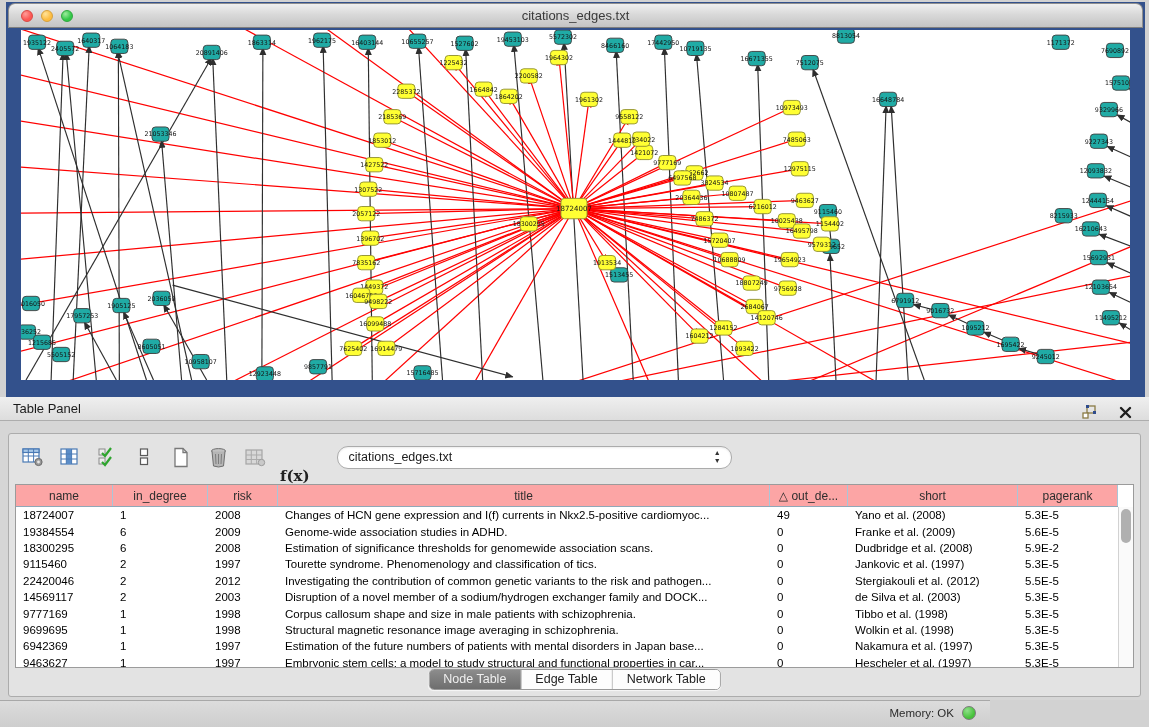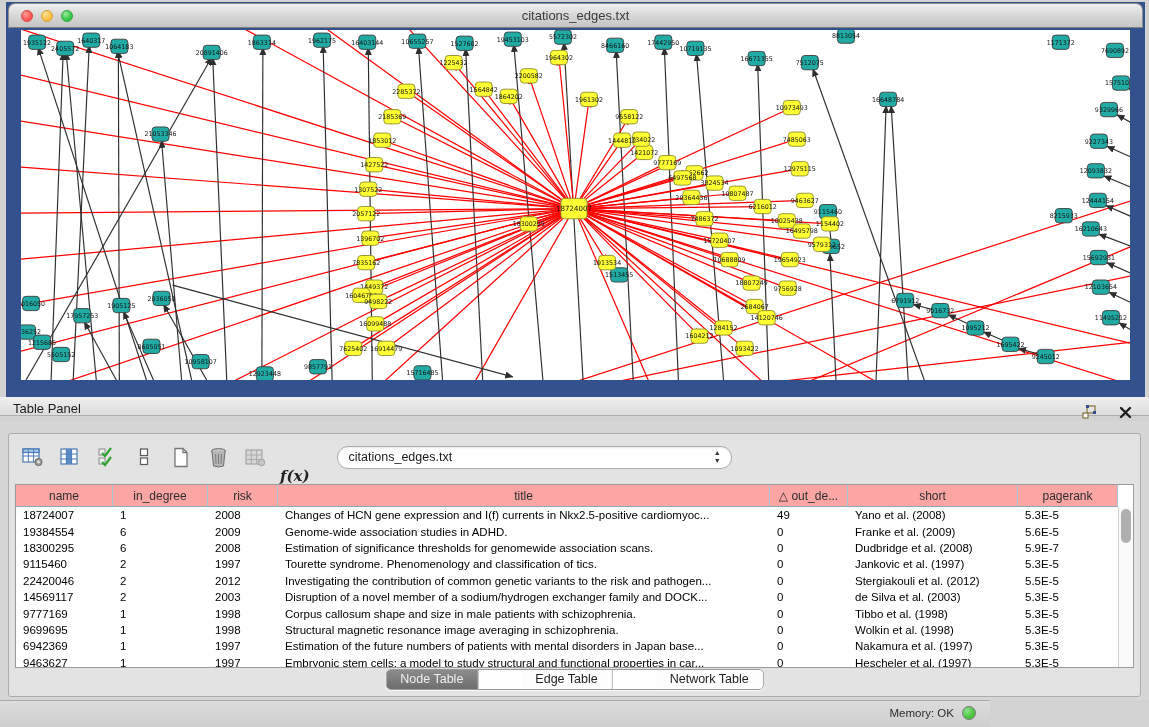--- a/index.html
+++ b/index.html
@@ -14,30 +14,30 @@
      border-radius:7px 7px 0 0;box-sizing:border-box;}
   .lights{position:absolute;left:12px;top:6px;display:flex;gap:8px;}
   .light{width:12px;height:12px;border-radius:50%;box-sizing:border-box;}
   .light.red{background:radial-gradient(circle at 35% 30%,#FF9D98,#FC5753 60%);border:1px solid #D94742;}
   .light.yel{background:radial-gradient(circle at 35% 30%,#FFE39A,#FDBC40 60%);border:1px solid #D6A03A;}
   .light.grn{background:radial-gradient(circle at 35% 30%,#9CEB9C,#33C748 60%);border:1px solid #2EA73C;}
   .wtitle{position:absolute;left:0;right:0;top:4px;text-align:center;font-size:13px;color:#3A3A3A;}
   .canvas{position:absolute;left:13px;right:13px;top:27px;bottom:17px;background:#FFFFFF;overflow:hidden;}
   .canvas svg{display:block;width:100%;height:100%;}
   
-  .panel-header{position:absolute;left:0;top:397px;width:1149px;height:19px;
+  .panel-header{position:absolute;left:0;top:397px;width:1149px;height:24px;
      background:linear-gradient(#EFEFEF,#DDDDDD);border-bottom:1px solid #ADADAD;box-sizing:border-box;}
   .panel-title{position:absolute;left:13px;top:4px;font-size:13px;color:#1B1B1B;}
   .ph-icons{position:absolute;right:12px;top:3px;display:flex;gap:12px;align-items:center;}
   .panel-body{position:absolute;left:0;top:421px;width:1149px;height:279px;background:#D6D6D6;}
   .group{position:absolute;left:8px;right:8px;top:12px;bottom:3px;background:#E3E3E3;
      border:1px solid #ACACAC;border-radius:3px;}
   .toolbar{position:absolute;left:12px;top:8px;height:30px;display:flex;align-items:center;gap:13px;}
   .tbicon{display:flex;align-items:center;justify-content:center;width:24px;height:24px;}
-  .fx{font-family:"DejaVu Serif",serif;font-style:italic;font-weight:bold;font-size:15px;color:#222;margin-top:38px;}
+  .fx{font-family:"DejaVu Serif",serif;font-weight:bold;font-size:15px;color:#222;margin-top:38px;}
   .combo{margin-left:14px;width:393px;height:21px;background:#FFFFFF;border:1px solid #ABABAB;
      border-radius:11px;position:relative;box-shadow:inset 0 1px 2px rgba(0,0,0,0.08);}
   .combo-text{position:absolute;left:11px;top:3px;font-size:12.5px;color:#1A1A1A;}
   .combo-arrows{position:absolute;right:10px;top:2px;font-size:7px;line-height:8px;color:#333;text-align:center;}
   
   .table-area{position:absolute;left:6px;right:6px;top:50px;bottom:28px;background:#FFFFFF;
      border:1px solid #9B9B9B;overflow:hidden;}
   .thead{position:absolute;left:0;right:15px;top:0;height:21px;display:grid;
      grid-template-columns:97px 95px 70px 492px 78px 170px 1fr;
      background:#fca5a5;border-bottom:1px solid #8FA8B8;}
@@ -46,21 +46,21 @@
   .tbody{position:absolute;left:0;right:15px;top:22px;bottom:0;}
   .tr{display:grid;grid-template-columns:97px 95px 70px 492px 78px 170px 1fr;height:16.4px;}
   .td{font-size:11.5px;color:#000;padding-left:7px;white-space:nowrap;overflow:hidden;
      display:flex;align-items:center;}
   .vscroll{position:absolute;right:0;top:22px;bottom:0;width:15px;background:#FAFAFA;
      border-left:1px solid #D2D2D2;box-sizing:border-box;}
   .vthumb{position:absolute;left:2px;right:2px;top:2px;height:34px;background:#B0B0B0;border-radius:6px;}
   
   .tabs{position:absolute;left:50%;transform:translateX(-50%);bottom:6px;display:flex;
      border:1px solid #9A9A9A;border-radius:5px;overflow:hidden;background:#FFFFFF;
-     box-shadow:0 1px 1px rgba(255,255,255,0.7);gap:43px;}
+     box-shadow:0 1px 1px rgba(255,255,255,0.7);}
   .tab{height:19px;line-height:19px;padding:0 14px;font-size:12.5px;color:#222;
      border-right:1px solid #B5B5B5;background:#FDFDFD;}
   .tab:last-child{border-right:none;}
   .tab.active{background:linear-gradient(#8C8C8C,#6E6E6E);color:#EFEFEF;}
   
   .statusbar{position:absolute;left:0;top:700px;width:990px;height:27px;
      background:linear-gradient(#DCDCDC,#CECECE);border-top:1px solid #A8A8A8;box-sizing:border-box;}
   .mem{position:absolute;right:36px;top:6px;font-size:11.5px;color:#2B2B2B;}
   .memdot{position:absolute;right:14px;top:5px;width:14px;height:14px;border-radius:50%;
      background:radial-gradient(circle at 35% 30%,#8FE08A,#46C23A 65%);border:1px solid #7A7A7A;box-sizing:border-box;}
@@ -534,21 +534,21 @@
             <div class="td">Franke et al. (2009)</div>
             <div class="td">5.6E-5</div>
           </div>
           <div class="tr">
             <div class="td">18300295</div>
             <div class="td">6</div>
             <div class="td">2008</div>
             <div class="td">Estimation of significance thresholds for genomewide association scans.</div>
             <div class="td">0</div>
             <div class="td">Dudbridge et al. (2008)</div>
-            <div class="td">5.9E-7</div>
+            <div class="td">5.9E-2</div>
           </div>
           <div class="tr">
             <div class="td">9115460</div>
             <div class="td">2</div>
             <div class="td">1997</div>
             <div class="td">Tourette syndrome. Phenomenology and classification of tics.</div>
             <div class="td">0</div>
             <div class="td">Jankovic et al. (1997)</div>
             <div class="td">5.3E-5</div>
           </div>

